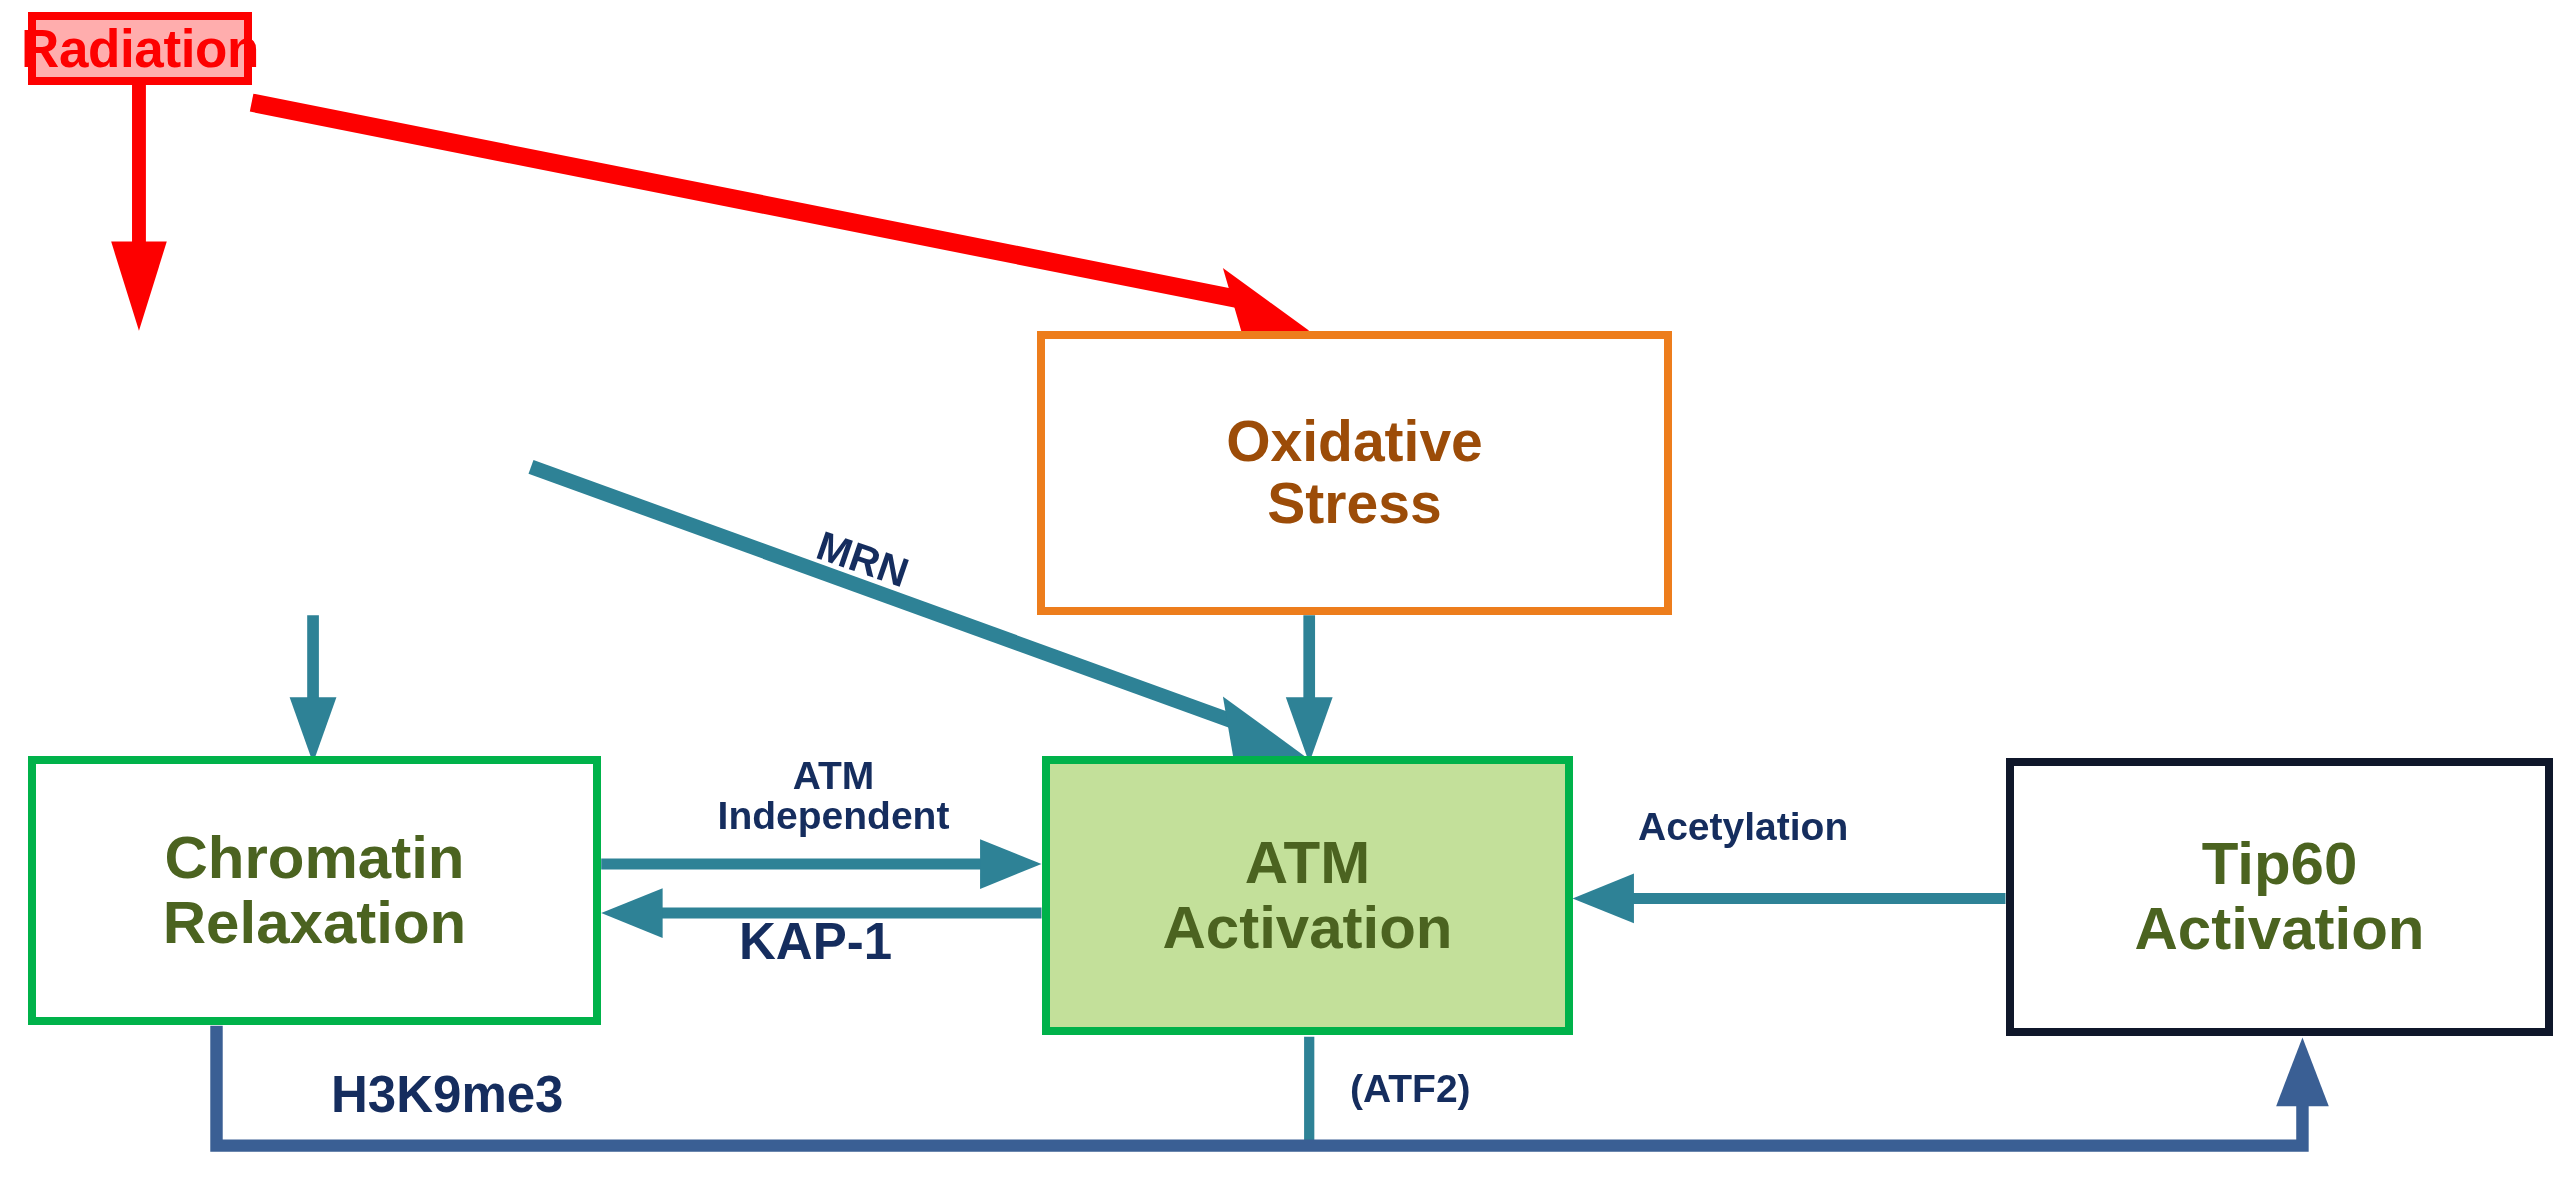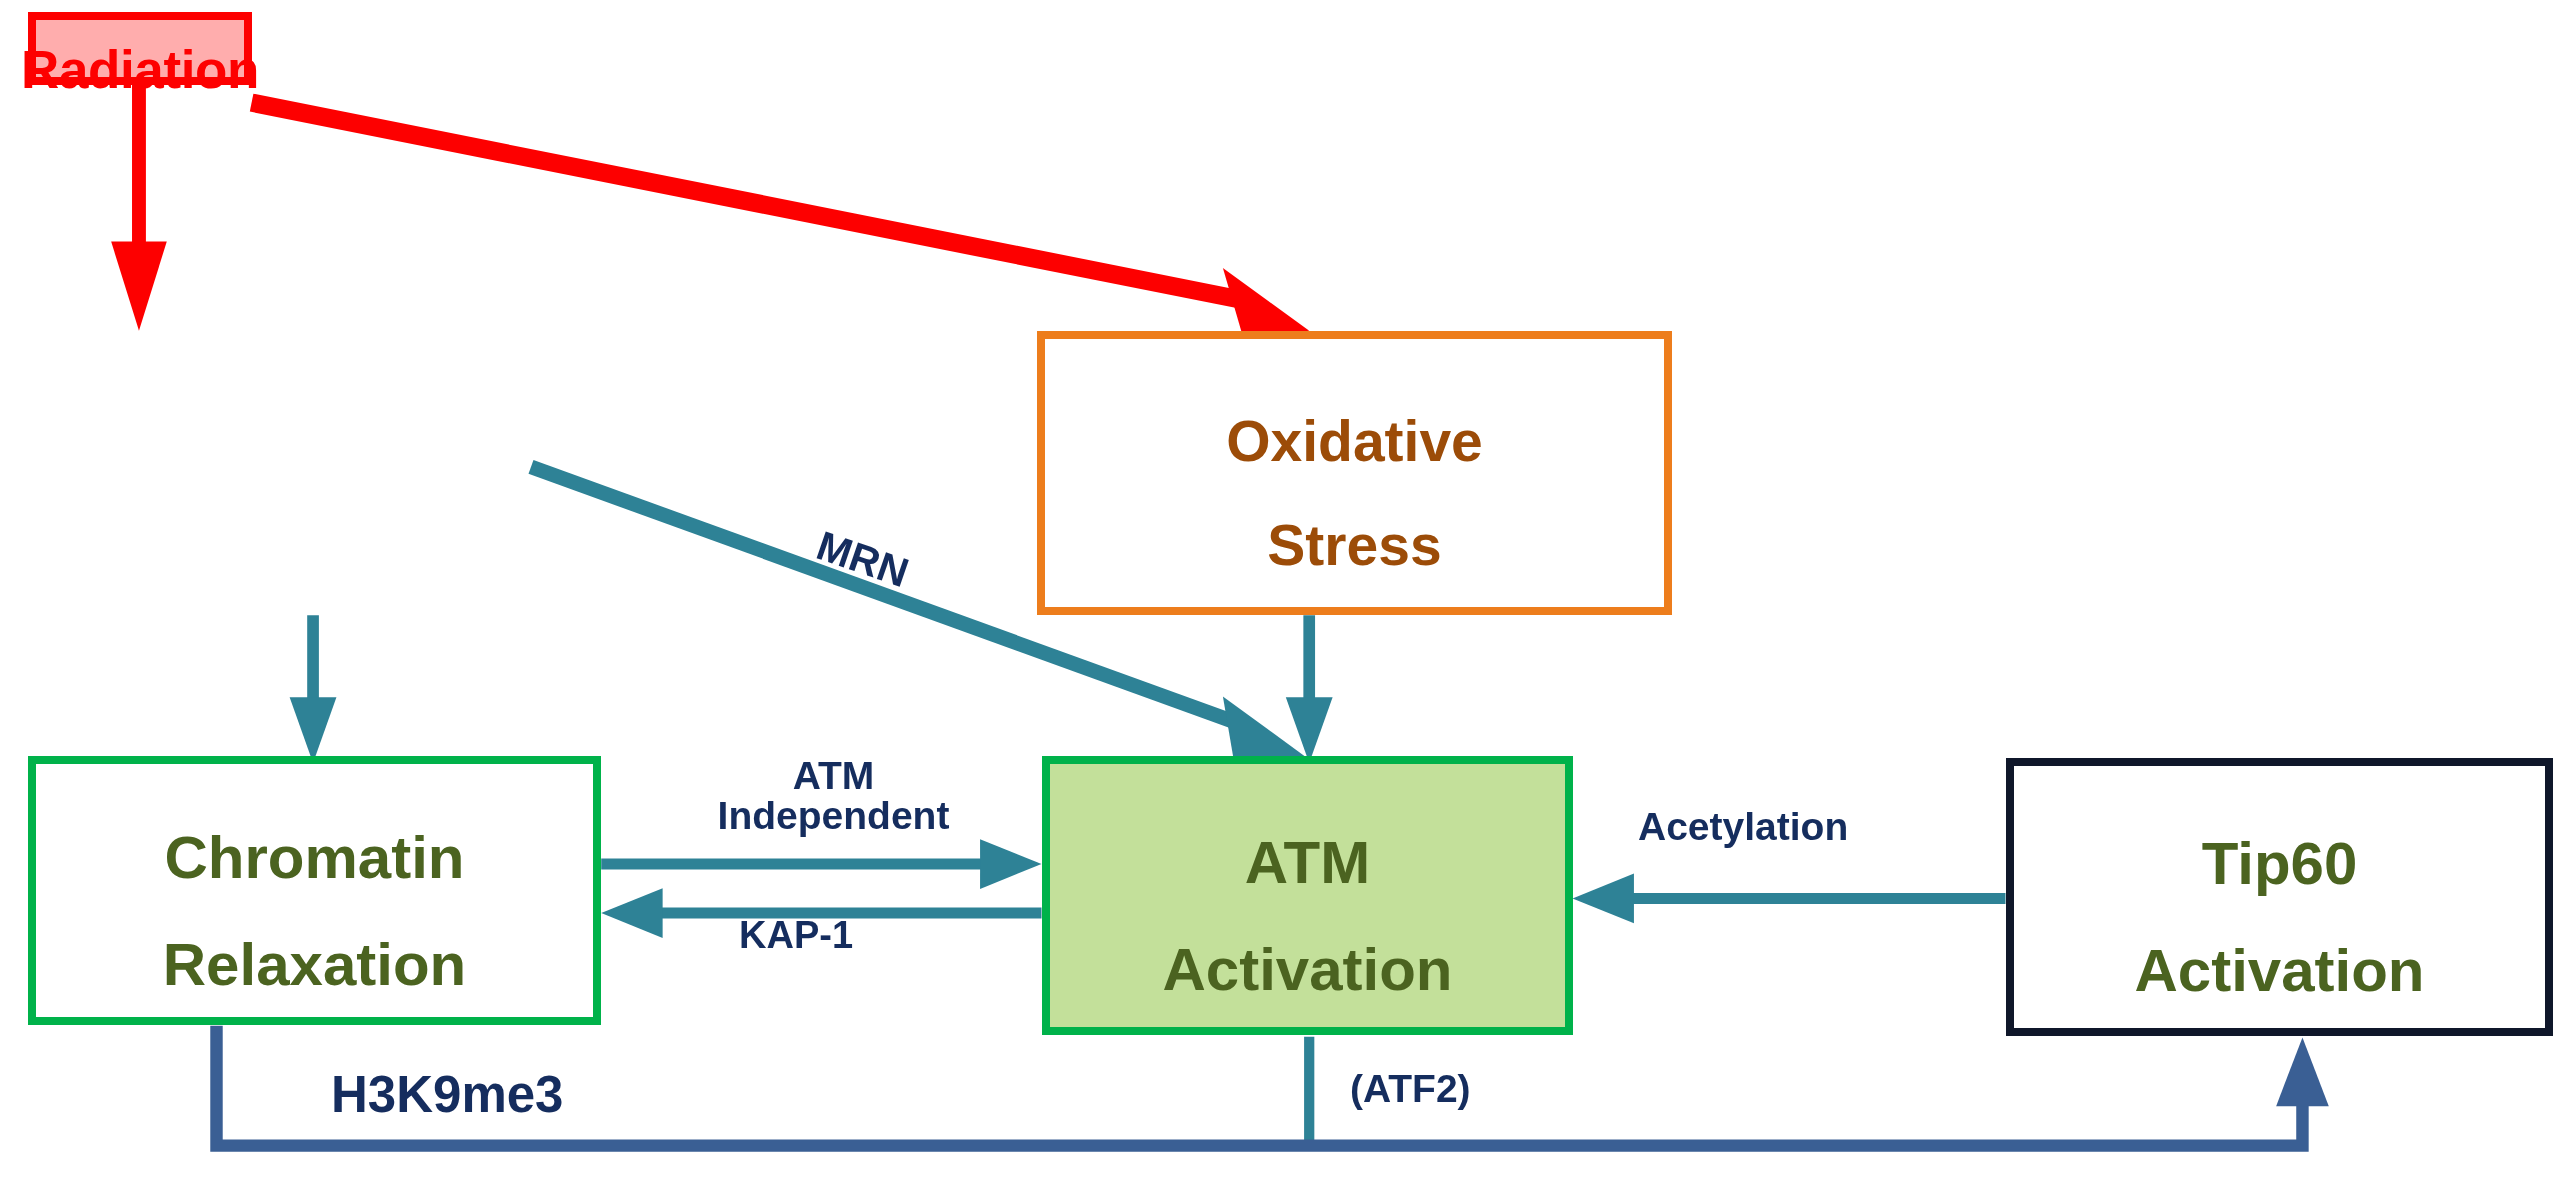--- a/index.html
+++ b/index.html
@@ -29,21 +29,20 @@
     display: flex;
     flex-direction: column;
     align-items: center;
     justify-content: center;
     text-align: center;
     line-height: 1.08;
   }
   .node-line {
     display: block;
     white-space: nowrap;
-    margin-top: 42px;
   }
 
   
   #node-radiation {
     left: 28px;  top: 11.7px;
     width: 224px; height: 73px;
     border: 8px solid #fd0000;
     background: #ffadad;
   }
   #node-radiation .node-line {
@@ -133,21 +132,21 @@
     transform: rotate(19deg);
     transform-origin: left top;
   }
   #label-atm-independent {
     left: 614px; top: 756px;
     width: 439px;
     font-size: 39px;
   }
   #label-kap1 {
     left: 739px; top: 916px;
-    font-size: 38px;
+    font-size: 51px;
   }
   #label-acetylation {
     left: 1638px; top: 807px;
     font-size: 39px;
   }
   #label-h3k9me3 {
     left: 331px; top: 1069px;
     font-size: 51px;
   }
   #label-atf2 {

